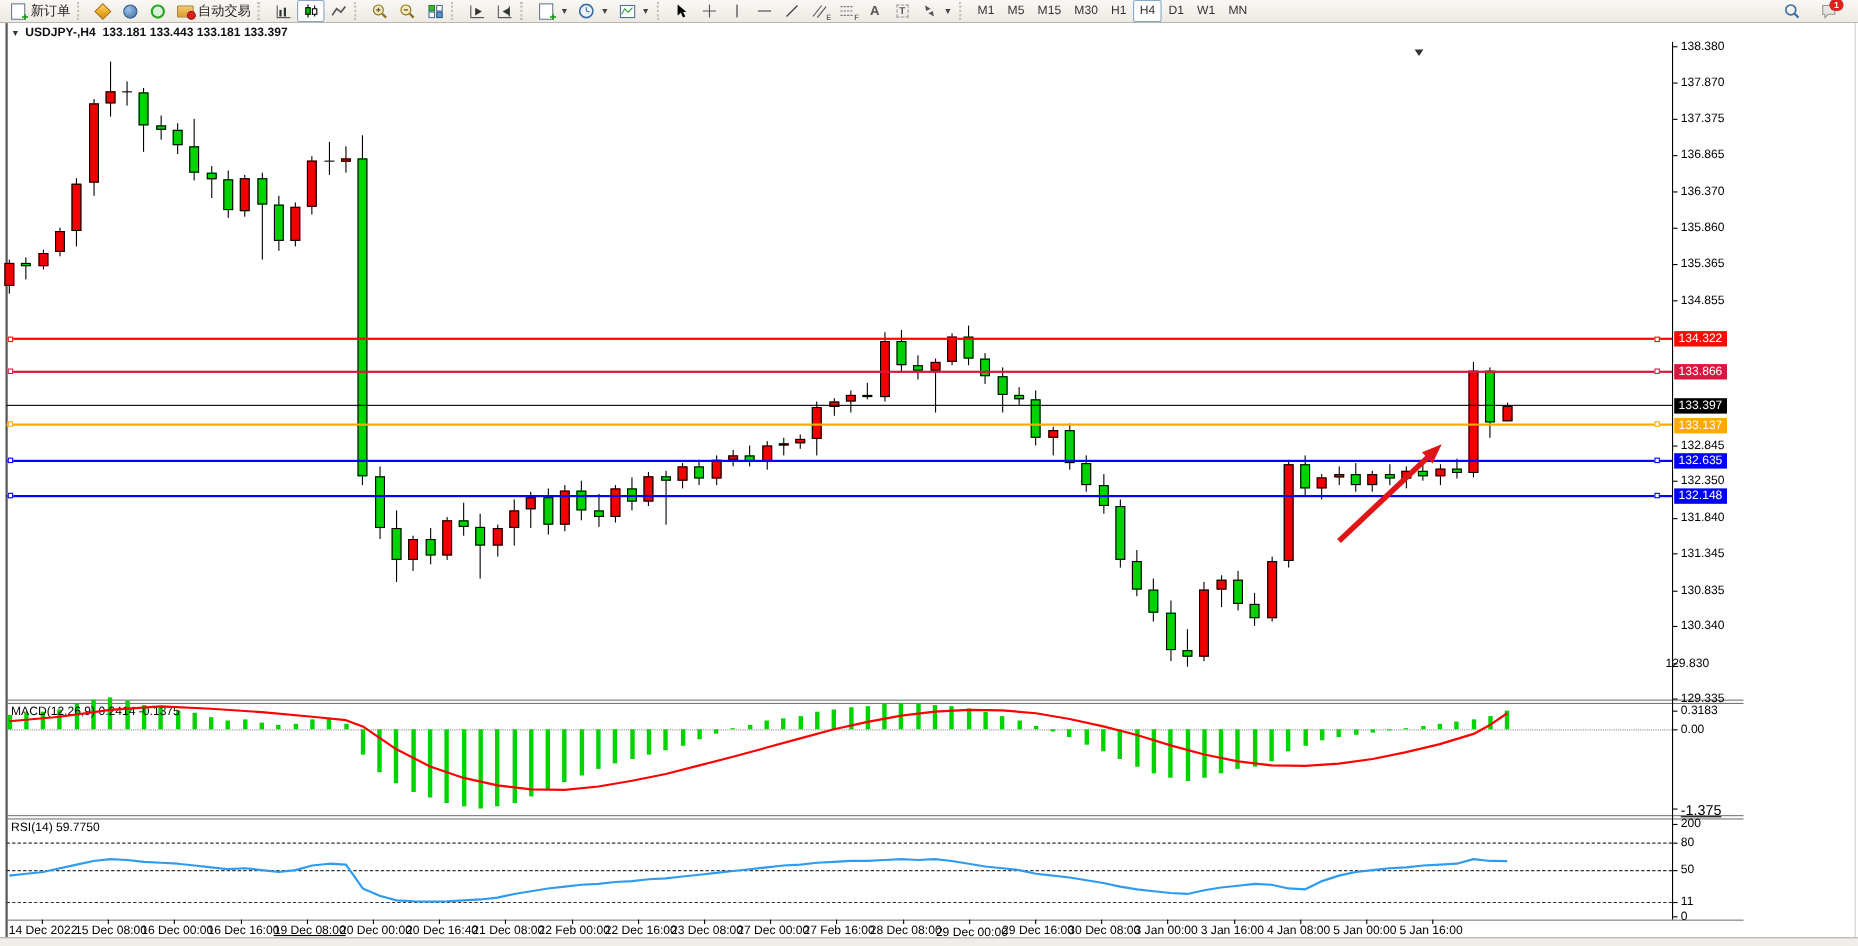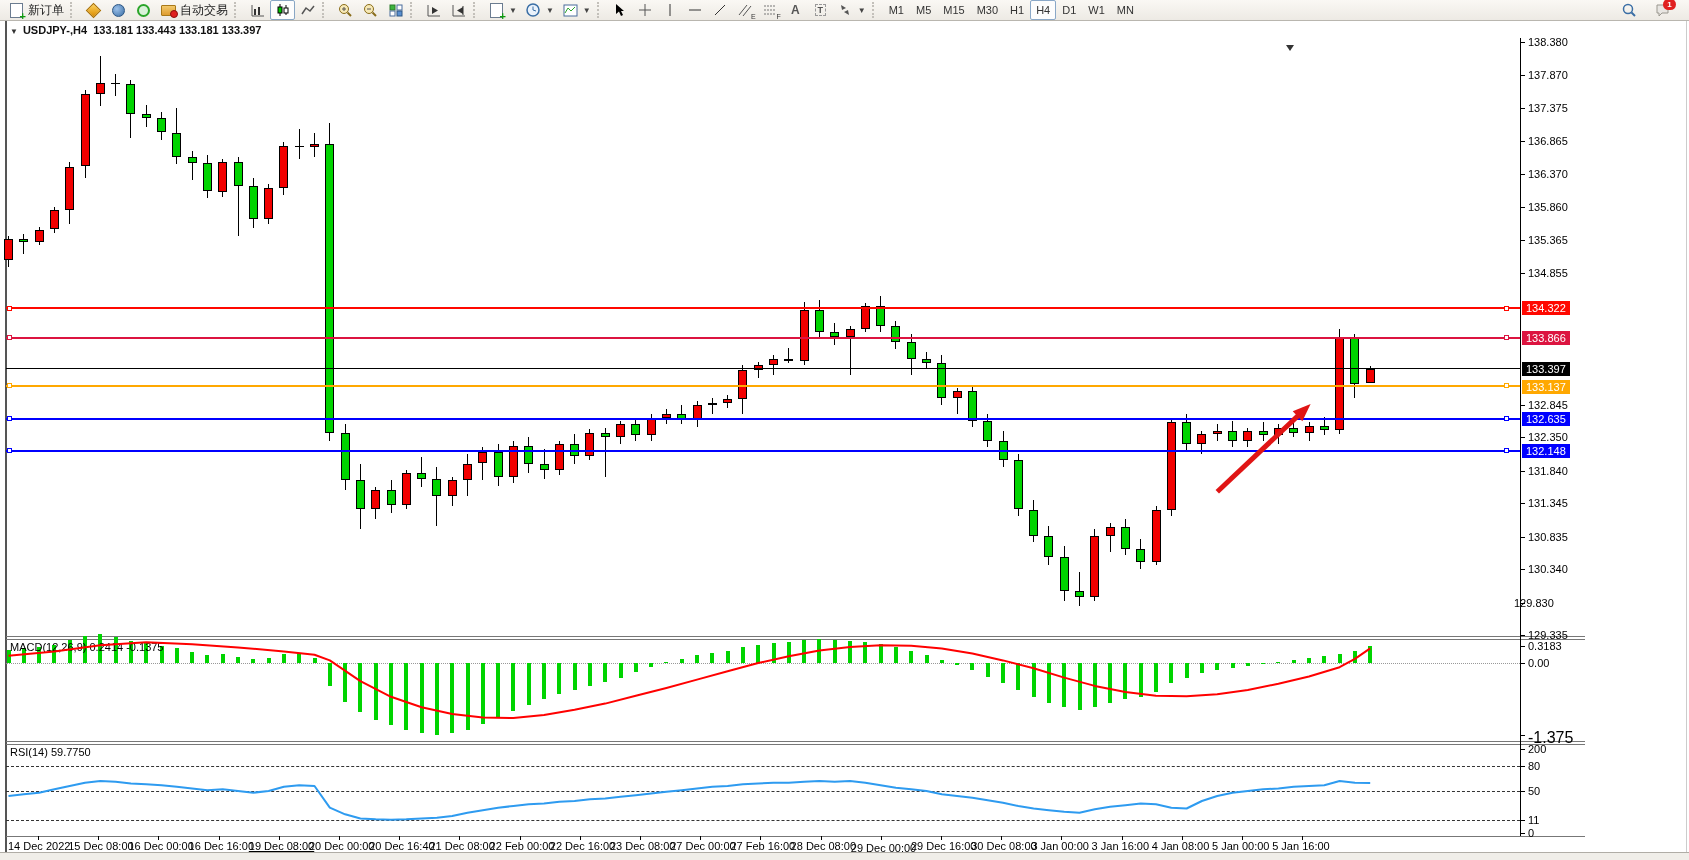--- a/index.html
+++ b/index.html
@@ -645,21 +645,21 @@
         <div style="position: absolute; left: 1307px; top: 636.8px; width: 4px; height: 5.2px; background: rgb(0, 212, 0);"></div>
         <div style="position: absolute; left: 1322.3px; top: 634.7px; width: 4px; height: 7.3px; background: rgb(0, 212, 0);"></div>
         <div style="position: absolute; left: 1337.6px; top: 632.6px; width: 4px; height: 9.4px; background: rgb(0, 212, 0);"></div>
         <div style="position: absolute; left: 1352.9px; top: 629.5px; width: 4px; height: 12.5px; background: rgb(0, 212, 0);"></div>
         <div style="position: absolute; left: 1368.2px; top: 625.4px; width: 4px; height: 16.6px; background: rgb(0, 212, 0);"></div>
         <div style="position: absolute; left: 1521px; top: 625.4px; width: 4px; height: 1px; background: rgb(0, 0, 0);"></div>
         <div style="position: absolute; left: 1528px; top: 619.4px; font-size: 11px; color: rgb(0, 0, 0);">0.3183</div>
         <div style="position: absolute; left: 1521px; top: 642px; width: 4px; height: 1px; background: rgb(0, 0, 0);"></div>
         <div style="position: absolute; left: 1528px; top: 636px; font-size: 11px; color: rgb(0, 0, 0);">0.00</div>
         <div style="position: absolute; left: 1521px; top: 713.5px; width: 4px; height: 1px; background: rgb(0, 0, 0);"></div>
-        <div style="position: absolute; left: 1528px; top: 707.5px; font-size: 16px; color: rgb(0, 0, 0);">-1.375</div>
+        <div style="position: absolute; left: 1528px; top: 707.5px; font-size: 13px; color: rgb(0, 0, 0); text-decoration: underline;">-1.375</div>
         <div style="position: absolute; left: 10px; top: 620px; font-size: 11px; color: rgb(0, 0, 0); white-space: pre;">MACD(12,26,9) 0.2414 -0.1375</div>
         <div style="position: absolute; left: 6px; top: 745px; width: 1514px; height: 0px; border-top: 1px dashed rgb(51, 51, 51);"></div>
         <div style="position: absolute; left: 6px; top: 770px; width: 1514px; height: 0px; border-top: 1px dashed rgb(51, 51, 51);"></div>
         <div style="position: absolute; left: 6px; top: 799.2px; width: 1514px; height: 0px; border-top: 1px dashed rgb(51, 51, 51);"></div>
         <div style="position: absolute; left: 1521px; top: 728.3px; width: 4px; height: 1px; background: rgb(0, 0, 0);"></div>
         <div style="position: absolute; left: 1528px; top: 722.3px; font-size: 11px; color: rgb(0, 0, 0);">200</div>
         <div style="position: absolute; left: 1521px; top: 745px; width: 4px; height: 1px; background: rgb(0, 0, 0);"></div>
         <div style="position: absolute; left: 1528px; top: 739px; font-size: 11px; color: rgb(0, 0, 0);">80</div>
         <div style="position: absolute; left: 1521px; top: 770px; width: 4px; height: 1px; background: rgb(0, 0, 0);"></div>
         <div style="position: absolute; left: 1528px; top: 764px; font-size: 11px; color: rgb(0, 0, 0);">50</div>

